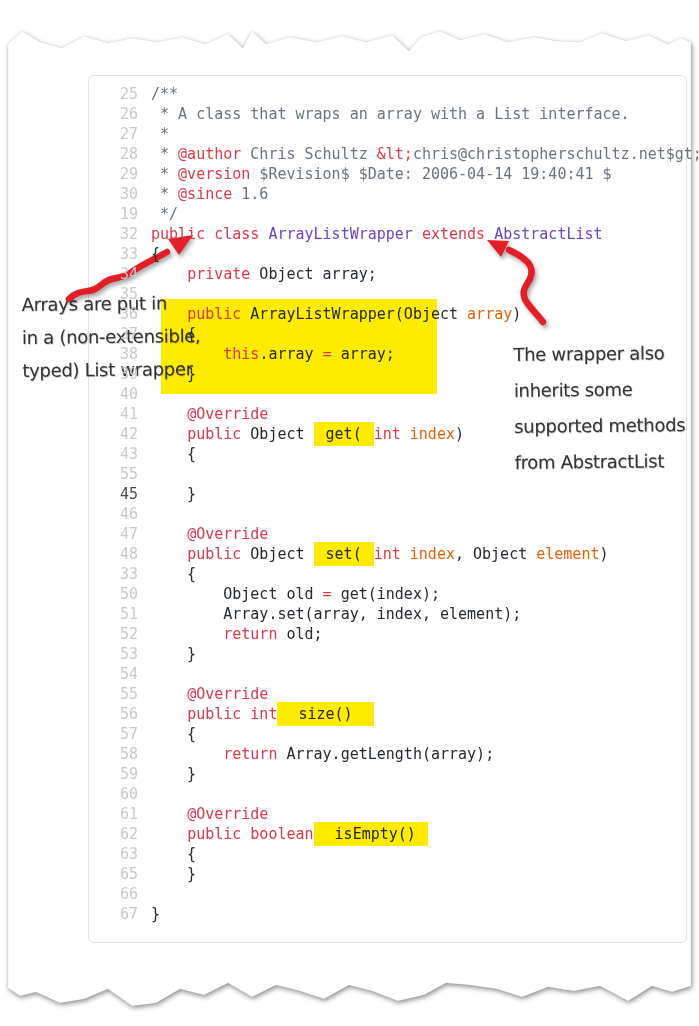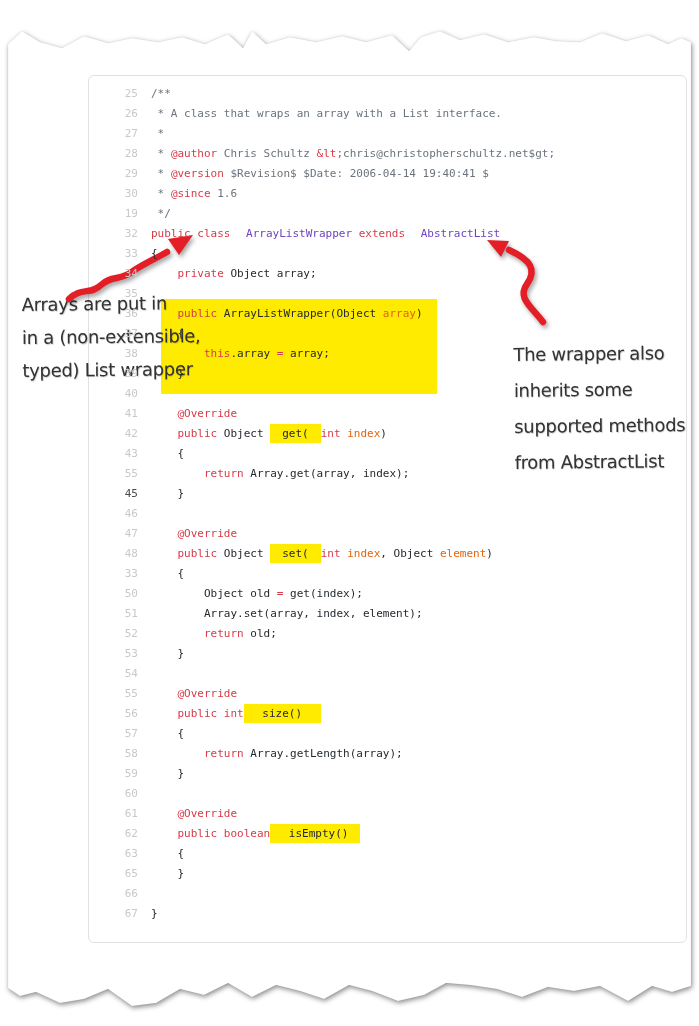--- a/index.html
+++ b/index.html
@@ -13,27 +13,27 @@
   .content{position:absolute;left:0;top:0;width:699px;height:1026px;z-index:1;}
 
   
   .code-box{position:absolute;left:88px;top:75px;width:599px;height:868px;
        border:1px solid var(--code-border);border-radius:6px;background:#fff;
        box-sizing:border-box;padding-top:8px;}
   .block-highlight{position:absolute;left:72px;top:223px;width:276px;height:95px;
        background:var(--highlight);z-index:0;}
   .code-lines{position:relative;z-index:1;}
   .code-line{display:flex;height:20px;line-height:20px;
-       font-family:"DejaVu Sans Mono","Liberation Mono",monospace;font-size:11px;}
+       font-family:"DejaVu Sans Mono","Liberation Mono",monospace;font-size:15px;}
   .ln{width:49px;text-align:right;color:var(--line-number);flex:0 0 49px;
       -webkit-user-select:none;user-select:none;}
   .ln.dark{color:var(--line-number-dark);}
   .code-text{white-space:pre;margin-left:13px;color:var(--plain);}
   .tk-k{color:var(--keyword);}
-  .tk-t{color:var(--type);margin-left:9px;}
+  .tk-t{color:var(--type);}
   .tk-o{color:var(--param);margin-top:48px;}
   .tk-n{color:var(--number);}
   .tk-c{color:var(--comment);}
   .tk-p{color:var(--plain);}
   .ihl{background:var(--highlight);padding:3px 12px;}
 
   
   .ann{position:absolute;color:var(--annotation-text);
        font-family:"DejaVu Sans",sans-serif;font-size:18px;letter-spacing:-0.3px;
        text-shadow:0.6px 0.8px 1px rgba(0,0,0,0.25);transform:rotate(-0.6deg);}
@@ -139,21 +139,20 @@
         <div class="code-line">
           <span class="ln">42</span>
           <span class="code-text"><span class="tk-p">    </span><span class="tk-k">public</span><span class="tk-p"> Object </span><span class="tk-p ihl">get(</span><span class="tk-k">int</span><span class="tk-p"> </span><span class="tk-o">index</span><span class="tk-p">)</span></span>
         </div>
         <div class="code-line">
           <span class="ln">43</span>
           <span class="code-text"><span class="tk-p">    {</span></span>
         </div>
         <div class="code-line">
           <span class="ln">55</span>
-          <span class="code-text"><span class="tk-p">        </span><span class="tk-k">return</span><span class="tk-p"> Array.get(array, index);</span></span>
         </div>
         <div class="code-line">
           <span class="ln dark">45</span>
           <span class="code-text"><span class="tk-p">    }</span></span>
         </div>
         <div class="code-line">
           <span class="ln">46</span>
           <span class="code-text"></span>
         </div>
         <div class="code-line">

